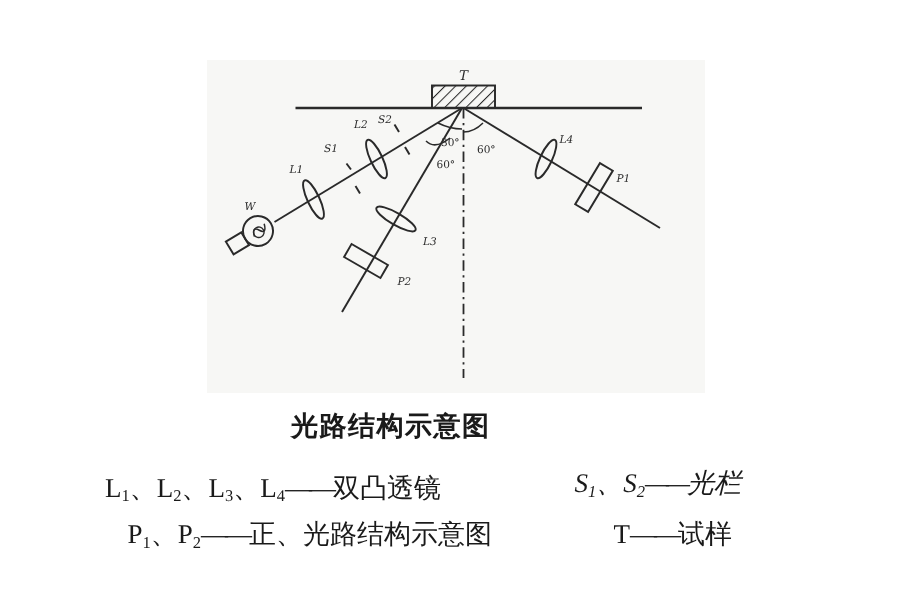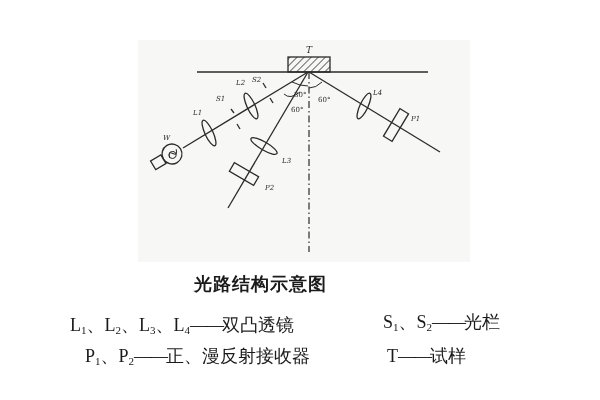--- a/index.html
+++ b/index.html
@@ -90,23 +90,23 @@
     <text x="318" y="102" font-size="7" font-family="DejaVu Serif, serif" fill="#2a2a2a">60°</text>
   </svg>
 </div>
 
 <div class="caption">光路结构示意图</div>
 
 <div class="legend-line" style="left:70px; top:313px;">
   <span>L</span><sub>1</sub><span>、</span><span>L</span><sub>2</sub><span>、</span><span>L</span><sub>3</sub><span>、</span><span>L</span><sub>4</sub><span class="dash">——</span><span>双凸透镜</span>
 </div>
 
-<div class="legend-line" style="left:383px; top:310px;">
+<div class="legend-line" style="left:383px; top:310px;font-style:italic;">
   <span>S</span><sub>1</sub><span>、</span><span>S</span><sub>2</sub><span class="dash">——</span><span>光栏</span>
 </div>
 
 <div class="legend-line" style="left:85px; top:344px;">
-  <span>P</span><sub>1</sub><span>、</span><span>P</span><sub>2</sub><span class="dash">——</span><span>正、漫反射接收器</span>
+  <span>P</span><sub>1</sub><span>、</span><span>P</span><sub>2</sub><span class="dash">——</span><span>正、光路结构示意图</span>
 </div>
 
-<div class="legend-line" style="left:387px; top:344px;">
+<div class="legend-line" style="left:409px; top:344px;">
   <span>T</span><span class="dash">——</span><span>试样</span>
 </div>
 
 </body></html>

